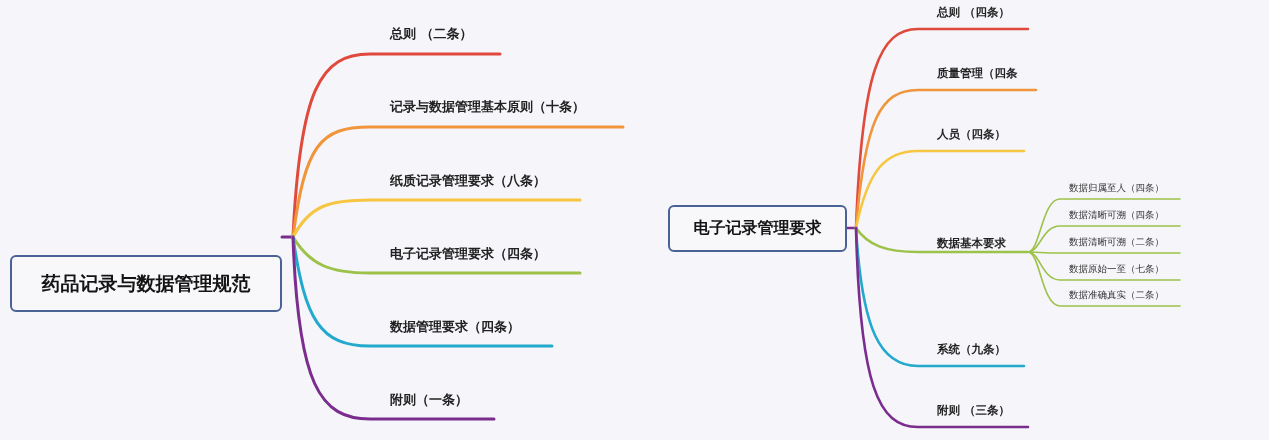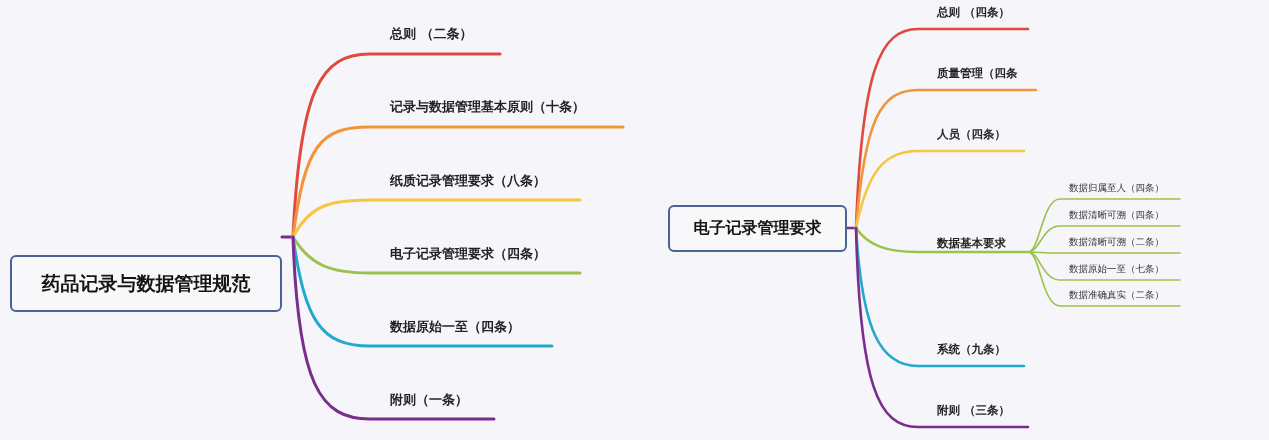--- a/index.html
+++ b/index.html
@@ -62,21 +62,21 @@
   </g>
 </svg>
 
 <div id="root-left" class="root">
   <span>药品记录与数据管理规范</span>
 </div>
 <div class="label" style="left:390px; top:25px;">总则  （二条）</div>
 <div class="label" style="left:390px; top:98px;">记录与数据管理基本原则（十条）</div>
 <div class="label" style="left:390px; top:172px;">纸质记录管理要求（八条）</div>
 <div class="label" style="left:390px; top:245px;">电子记录管理要求（四条）</div>
-<div class="label" style="left:390px; top:318px;">数据原始一至（四条）</div>
+<div class="label" style="left:390px; top:318px;">数据管理要求（四条）</div>
 <div class="label" style="left:390px; top:391px;">附则（一条）</div>
 
 <div id="root-right" class="root">
   <span>电子记录管理要求</span>
 </div>
 <div class="label sm" style="left:937px; top:5px;">总则 （四条）</div>
 <div class="label sm" style="left:937px; top:66px;">质量管理（四条</div>
 <div class="label sm" style="left:937px; top:127px;">人员（四条）</div>
 <div class="label sm" style="left:937px; top:236px;text-align:right;">数据基本要求</div>
 <div class="label sm" style="left:937px; top:342px;">系统（九条）</div>

